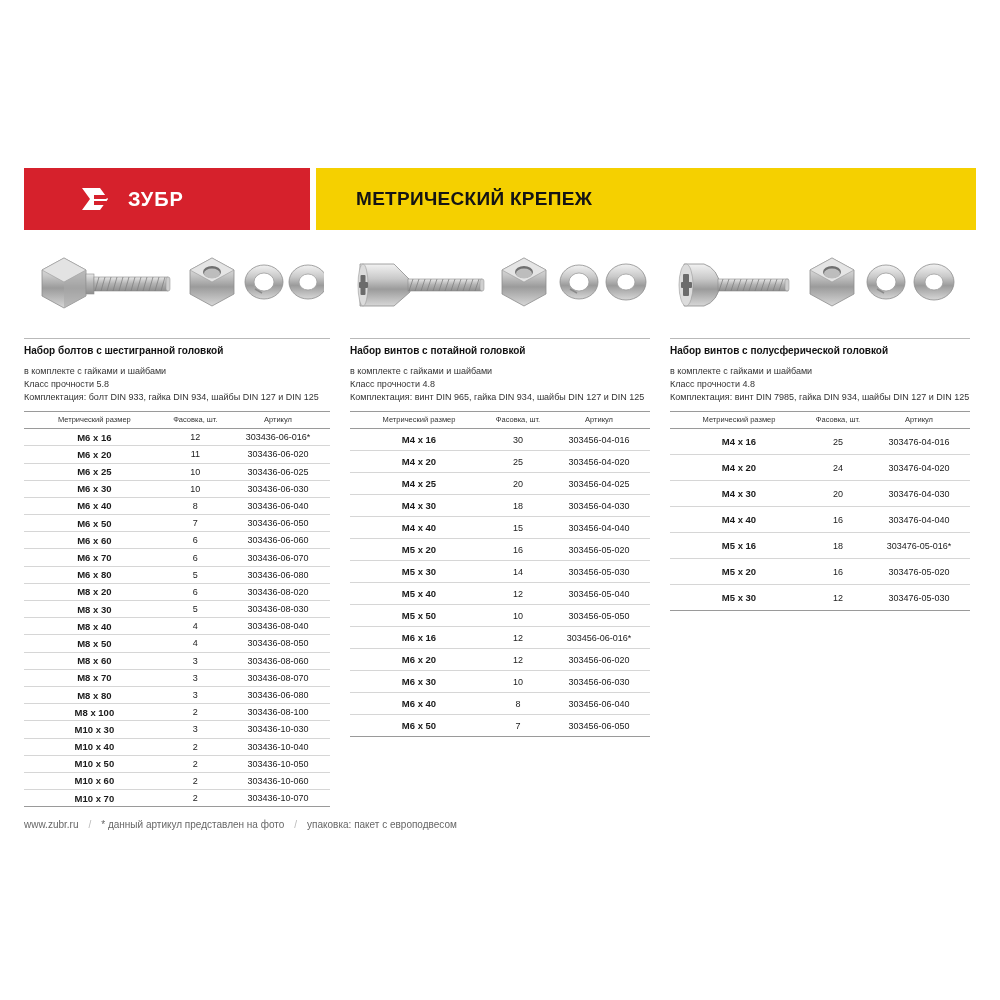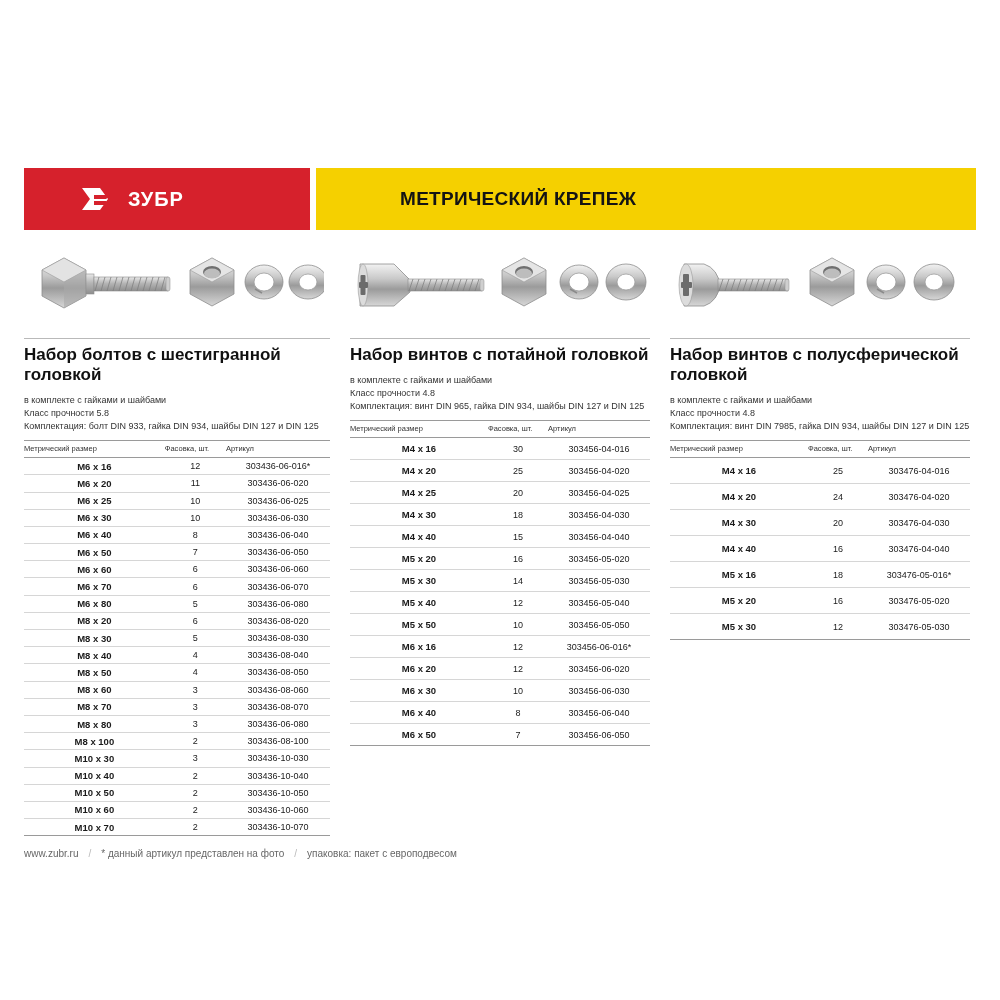--- a/index.html
+++ b/index.html
@@ -56,21 +56,20 @@
     display: flex;
     align-items: center;
     padding-left: 40px;
     margin-left: 6px;
   }
   .title-box .title {
     font-size: 19px;
     font-weight: bold;
     color: #141414;
     letter-spacing: 0.3px;
-    margin-left: 44px;
   }
 
   
   .columns {
     display: flex;
     margin-top: 14px;
     gap: 6px;
   }
   .col {
     width: 314px;
@@ -81,21 +80,21 @@
 
   
   .art {
     height: 92px;
     position: relative;
   }
   .art svg { display: block; }
 
   
   .prod-title {
-    font-size: 17px;
+    font-size: 10px;
     font-weight: bold;
     color: #111;
     border-top: 1px solid #b9b9b9;
     padding-top: 6px;
     margin-top: 2px;
   }
   .prod-sub {
     font-size: 9px;
     color: #333;
     margin-top: 9px;
@@ -107,21 +106,21 @@
   table {
     width: 100%;
     border-collapse: collapse;
     margin-top: 7px;
     table-layout: fixed;
   }
   thead th {
     font-size: 7.5px;
     font-weight: normal;
     color: #333;
-    text-align: left;
+    text-align: center;
     padding: 3px 0 4px 0;
     border-bottom: 1px solid #9a9a9a;
     border-top: 1px solid #9a9a9a;
   }
   tbody td {
     font-size: 9px;
     text-align: center;
     border-bottom: 1px solid #d6d6d6;
     color: #1a1a1a;
   }

